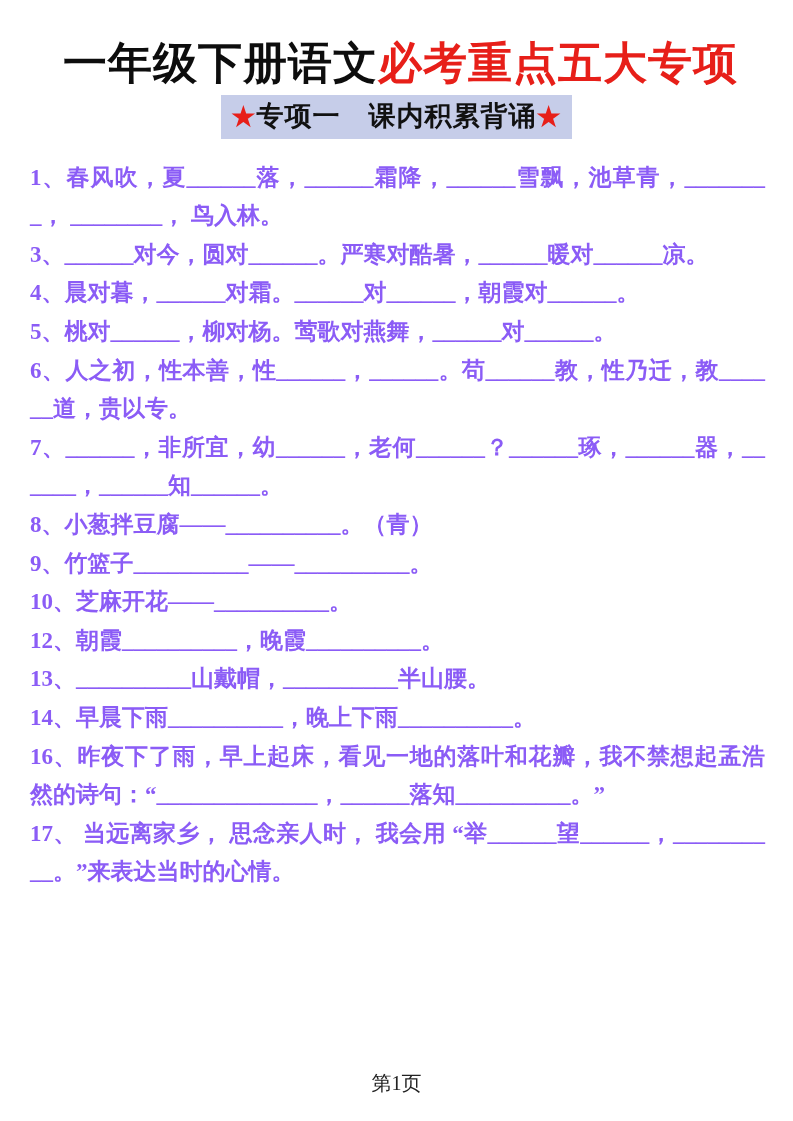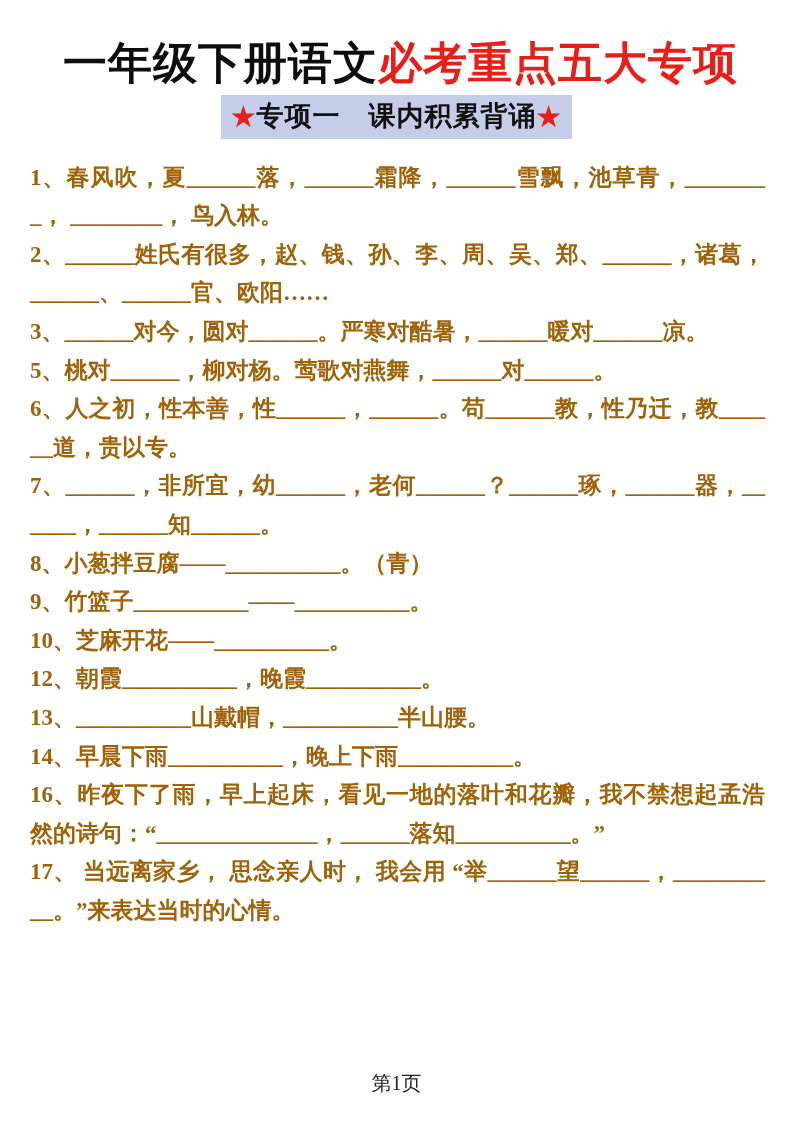--- a/index.html
+++ b/index.html
@@ -51,21 +51,21 @@
     padding: 6px 28px 0 30px;
   }
   .q {
     margin: 0;
     font-size: 23px;
     line-height: 38.6px;
     font-weight: 600;
     text-align: justify;
     text-justify: inter-ideograph;
     word-break: break-all;
-    color: #a16207;
+    color: #8b5cf6;
   }
   .footer {
     position: absolute;
     left: 0;
     right: 0;
     bottom: 24px;
     text-align: center;
     font-size: 20px;
     font-weight: 500;
     color: #222222;
@@ -78,22 +78,22 @@
 <div class="page">
 
   <h1 class="title"><span>一年级下册语文</span><span class="red">必考重点五大专项</span></h1>
 
   <div class="subtitle-wrap">
     <div class="subtitle"><span class="star red">★</span><span>专项一　课内积累背诵</span><span class="star red">★</span></div>
   </div>
 
   <div class="questions">
     <p class="q">1、春风吹，夏______落，______霜降，______雪飘，池草青，________， ________， 鸟入林。</p>
-    <p class="q">2、______姓氏有很多，赵、钱、孙、李、周、吴、郑、______，诸葛，______、______官、欧阳……</p>
     <p class="q">3、______对今，圆对______。严寒对酷暑，______暖对______凉。</p>
+    <p class="q">4、晨对暮，______对霜。______对______，朝霞对______。</p>
     <p class="q">5、桃对______，柳对杨。莺歌对燕舞，______对______。</p>
     <p class="q">6、人之初，性本善，性______，______。苟______教，性乃迁，教______道，贵以专。</p>
     <p class="q">7、______，非所宜，幼______，老何______？______琢，______器，______，______知______。</p>
     <p class="q">8、小葱拌豆腐——__________。（青）</p>
     <p class="q">9、竹篮子__________——__________。</p>
     <p class="q">10、芝麻开花——__________。</p>
     <p class="q">12、朝霞__________，晚霞__________。</p>
     <p class="q">13、__________山戴帽，__________半山腰。</p>
     <p class="q">14、早晨下雨__________，晚上下雨__________。</p>
     <p class="q">16、昨夜下了雨，早上起床，看见一地的落叶和花瓣，我不禁想起孟浩然的诗句：“______________，______落知__________。”</p>

